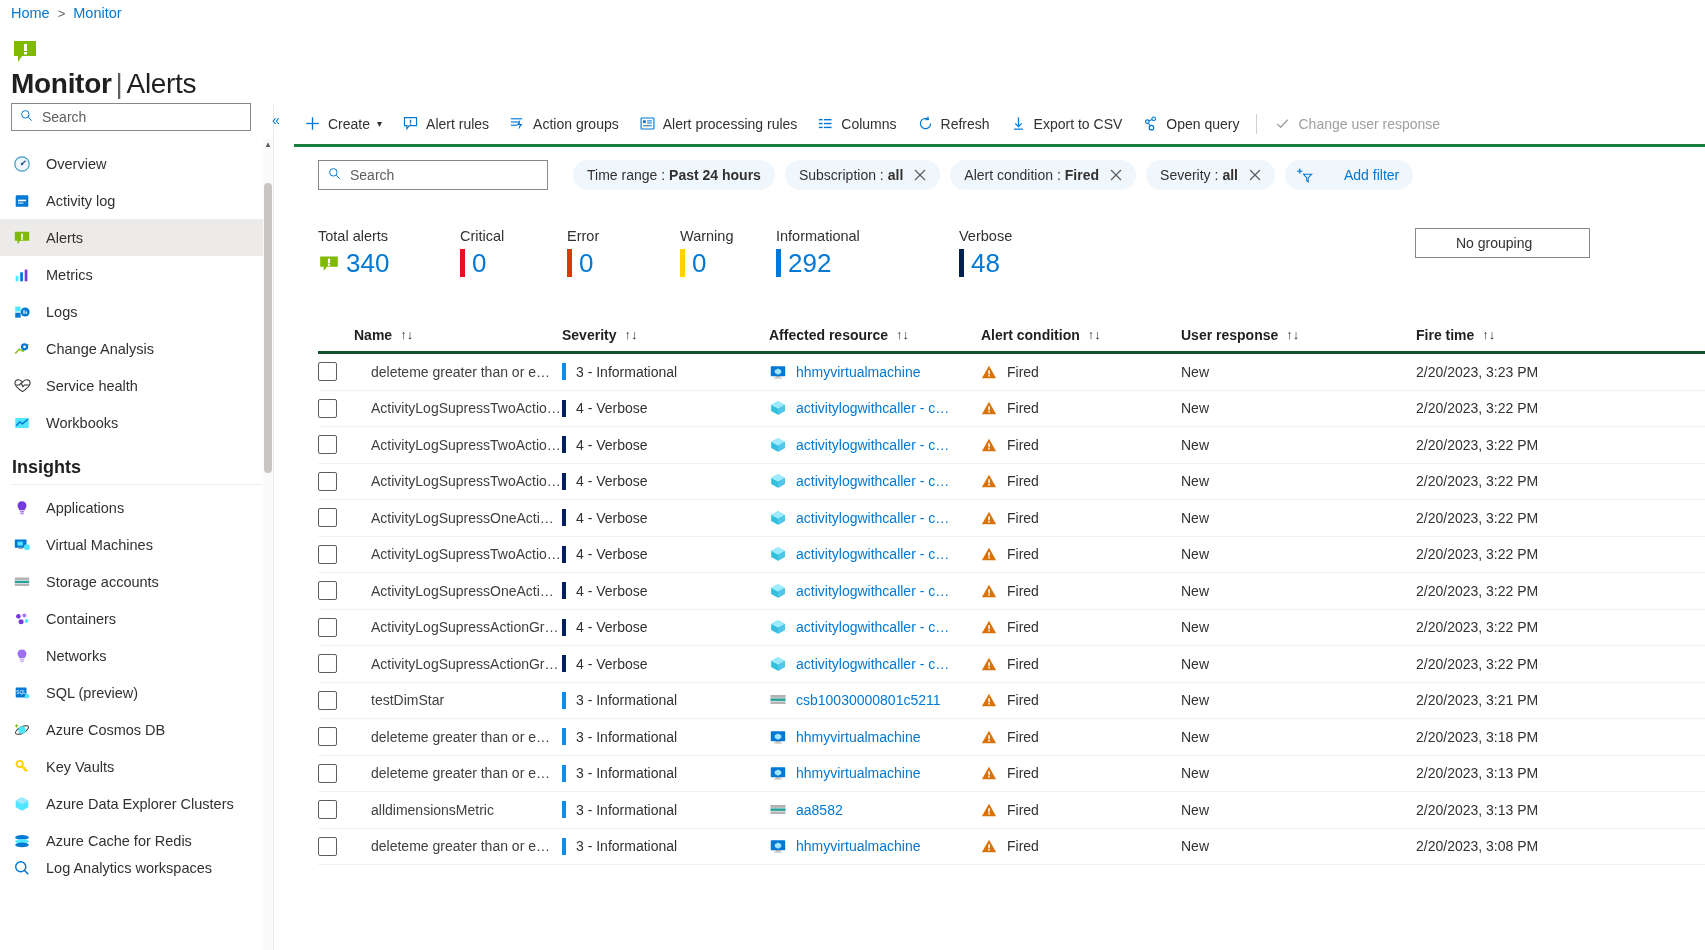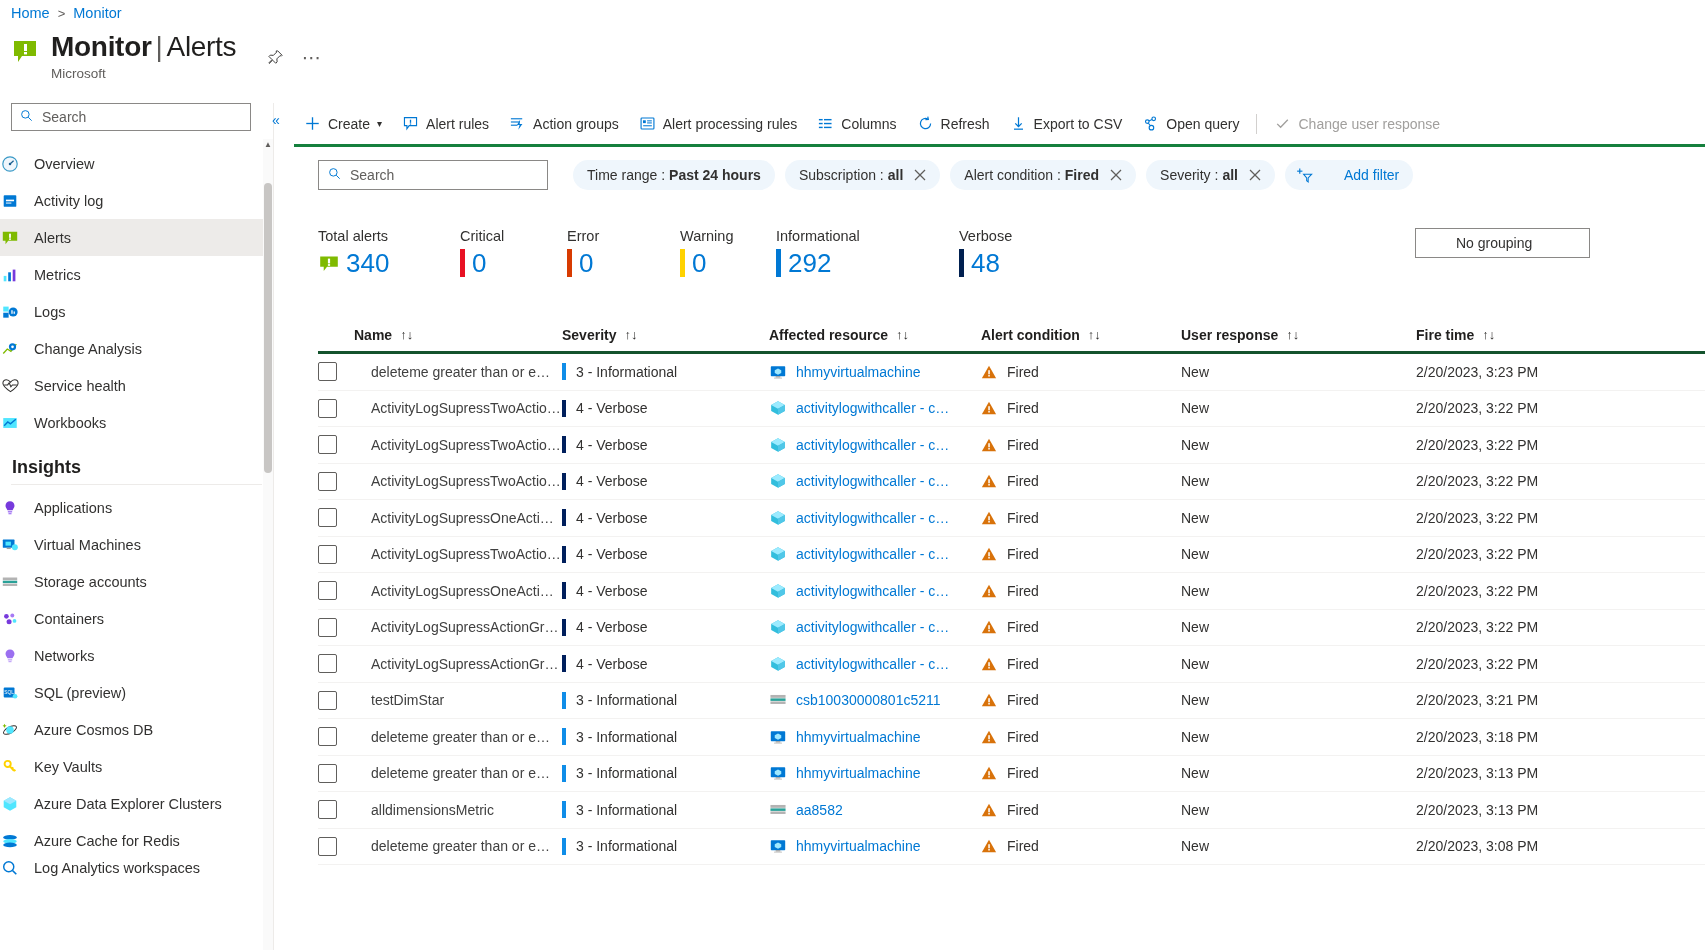--- a/index.html
+++ b/index.html
@@ -18,21 +18,21 @@
     position: absolute; top: 0; left: 0; width: 1705px; height: 26px;
     display: flex; align-items: center; padding-left: 11px;
     font-size: 14.5px;
   }
   .crumb { color: #0078d4; cursor: pointer; }
   .crumb-sep { color: #605e5c; margin: 0 8px; font-size: 13px; }
 
   
   .title-row {
     position: absolute; top: 30px; left: 11px;
-    display: flex; align-items: flex-start;
+    display: flex; align-items: flex-start; flex-direction: column;
   }
   .title-icon {
     width: 30px; height: 30px; margin-top: 7px; margin-right: 10px;
     position: relative;
   }
   .title-texts { display: flex; flex-direction: column; }
   .title-main {
     font-size: 28px; font-weight: 600; letter-spacing: -0.3px;
     color: #201f1e; line-height: 34px; white-space: nowrap;
   }
@@ -61,21 +61,21 @@
     color: #323130; width: 190px; background: transparent;
   }
   .search-box input::placeholder { color: #605e5c; }
   .collapse-btn {
     position: absolute; left: 266px; top: 7px; width: 20px; height: 20px;
     display: flex; align-items: center; justify-content: center;
     color: #0078d4; font-size: 14px; cursor: pointer;
   }
   .navlist { margin-top: 14px; }
   .navitem {
-    height: 37px; display: flex; align-items: center; 
+    height: 37px; display: flex; align-items: center; padding-left: 12px;
     font-size: 14.5px; color: #323130; cursor: pointer;
   }
   .navitem.selected { background: #edebe9; }
   .navitem .ni-icon {
     width: 20px; height: 20px; margin-right: 14px; flex: 0 0 auto;
     display: flex; align-items: center; justify-content: center;
   }
   .nav-section {
     font-size: 18px; font-weight: 700; color: #201f1e;
     padding: 16px 0 6px 12px;

